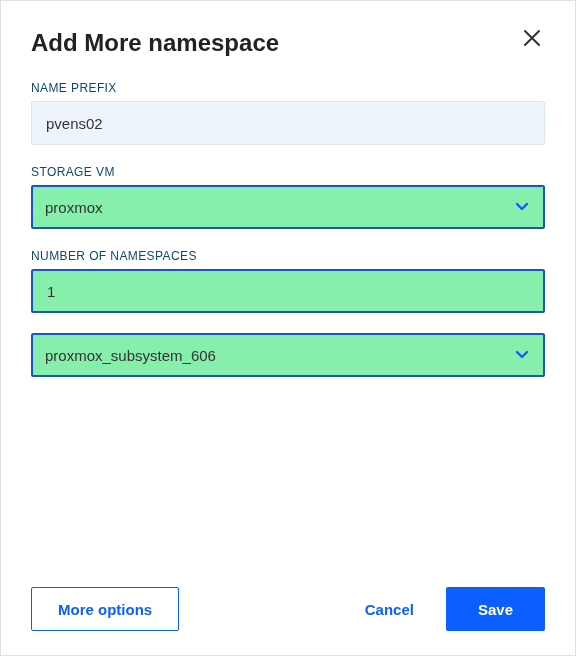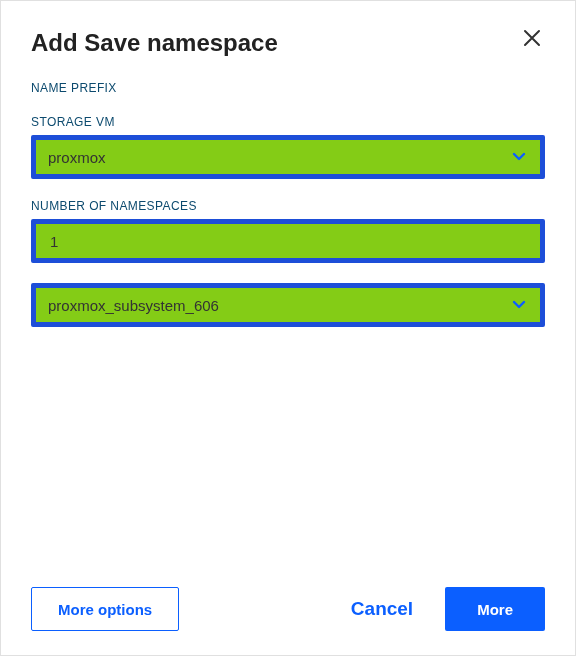--- a/index.html
+++ b/index.html
@@ -41,26 +41,26 @@
   .label {
     font-size: 12px;
     letter-spacing: 0.4px;
     color: #0c4a6e;
     margin-bottom: 6px;
     text-transform: uppercase;
   }
   .text-input, .select, .highlight-input {
     width: 100%;
     height: 44px;
-    border: 5px solid #1d4ed8;
+    border: 2px solid #1d4ed8;
     border-radius: 2px;
     padding: 0 12px;
     font-size: 15px;
     color: #333;
-    background: #84cc16;
+    background: #86efac;
     display: flex;
     align-items: center;
     position: relative;
   }
   .highlight-input {
     background: #eef4fb;
     border: 1px solid #d8e6f3;
   }
   .select {
     cursor: pointer;
@@ -114,21 +114,21 @@
   .footer-right {
     display: flex;
     align-items: center;
     gap: 28px;
   }
   .cancel-btn {
     background: none;
     border: none;
     color: #0b5fff;
     font-weight: 600;
-    font-size: 19px;
+    font-size: 15px;
     cursor: pointer;
     padding: 8px 4px;
   }
   .save-btn {
     background: #0b5fff;
     color: #fff;
     border: none;
     font-weight: 600;
     font-size: 15px;
     height: 44px;
@@ -145,32 +145,35 @@
     font: inherit;
     color: inherit;
   }
 </style>
 </head>
 <body>
 
 <div class="dialog">
 
   <div class="header">
-    <h1 class="title">Add Save namespace</h1>
+    <h1 class="title">Add More namespace</h1>
     <button class="close-btn">
       <span>
         <svg width="18" height="18" viewBox="0 0 18 18">
             <path d="M2 2 L16 16 M16 2 L2 16" stroke="#333" stroke-width="2" fill="none" stroke-linecap="round"></path>
           </svg>
       </span>
     </button>
   </div>
 
   <div class="field-group">
     <div class="label">NAME PREFIX</div>
+    <div class="highlight-input">
+      <input class="input-plain" type="text" value="pvens02" style="">
+    </div>
   </div>
 
   <div class="field-group">
     <div class="label">STORAGE VM</div>
     <div class="select">
       <span>proxmox</span>
       <span class="chevron">
         <svg width="14" height="10" viewBox="0 0 14 10">
             <path d="M2 2 L7 7 L12 2" stroke="#0b5fff" stroke-width="2.4" fill="none" stroke-linecap="round" stroke-linejoin="round"></path>
           </svg>
@@ -196,17 +199,17 @@
             <path d="M2 2 L7 7 L12 2" stroke="#0b5fff" stroke-width="2.4" fill="none" stroke-linecap="round" stroke-linejoin="round"></path>
           </svg>
       </span>
     </div>
   </div>
 
   <div class="footer">
     <button class="more-btn">More options</button>
     <div class="footer-right">
       <button class="cancel-btn">Cancel</button>
-      <button class="save-btn">More</button>
+      <button class="save-btn">Save</button>
     </div>
   </div>
 
 </div>
 
 </body></html>

